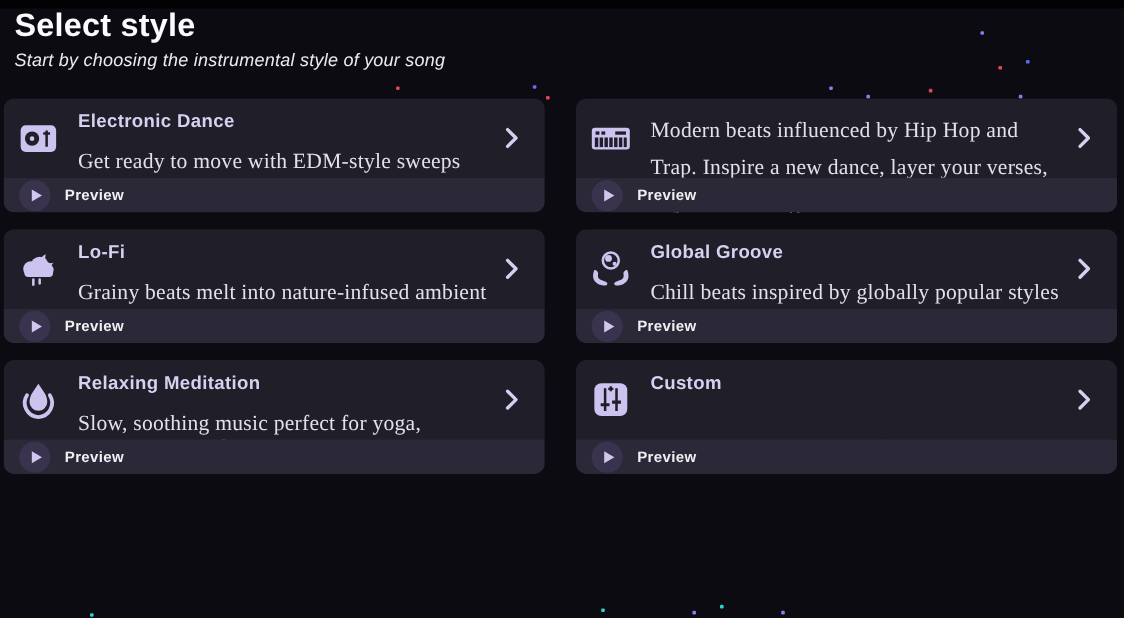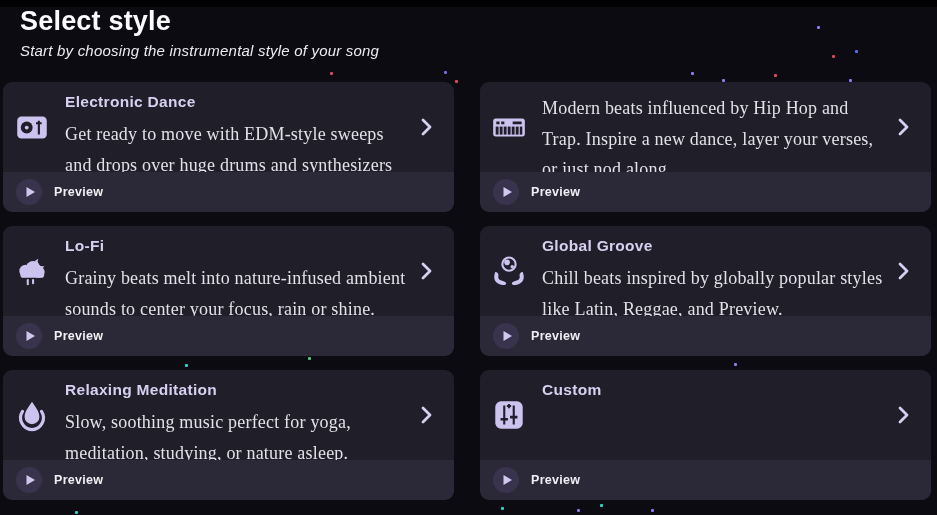--- a/index.html
+++ b/index.html
@@ -9,53 +9,53 @@
     width:937px; height:515px;
     background:#0c0b11;
     overflow:hidden;
     font-family:"Liberation Sans", sans-serif;
     -webkit-font-smoothing:antialiased;
   }
   .top-strip { position:absolute; top:0; left:0; width:100%; height:7px; background:#020204; }
   .particle-field { position:absolute; inset:0; pointer-events:none; z-index:0; }
   .particle { position:absolute; width:3px; height:3px; border-radius:1px; }
 
-  .header { position:absolute; left:20px; top:5px; z-index:2; }
+  .header { position:absolute; left:12px; top:5px; z-index:2; }
   .page-title {
     font-size:27px; font-weight:700; color:#fbfafd; letter-spacing:0.2px; line-height:1.25;
   }
   .page-subtitle {
     margin-top:3px; font-size:15px; font-weight:400; color:#edebf1; letter-spacing:0.2px;font-style:italic;
   }
 
   .grid {
     position:absolute; left:3px; right:6px; top:82px; z-index:1;
     display:grid; grid-template-columns:1fr 1fr; column-gap:26px; row-gap:14px;
   }
   .card {
     border-radius:9px; overflow:hidden; display:flex; flex-direction:column;
     cursor:pointer;
   }
   .card-top {
-    background:#201e29; height:90px;
+    background:#201e29; height:66px;
     display:flex; align-items:center;
     padding:0 18px 0 10px;
   }
   .card-icon { width:38px; height:38px; flex:0 0 38px; display:flex; align-items:center; justify-content:center; }
   .card-text { margin-left:14px; align-self:stretch; padding-top:11px; max-width:345px; }
   .card-title {
     font-size:15.5px; font-weight:700; color:#d8d0f0; letter-spacing:0.3px; margin-bottom:8px;
   }
   .card-desc {
     font-size:18px; color:#e2e0e8; line-height:1.7; letter-spacing:0.2px;font-family:Liberation Serif, serif;
   }
   .card-chevron { margin-left:auto; display:flex; align-items:center; }
 
   .preview-bar {
-    background:#2b2937; height:40px;
+    background:#2b2937; height:29px;
     display:flex; align-items:center; padding-left:13px;
   }
   .play-btn {
     width:26px; height:26px; border-radius:50%; background:#39334d;
     display:flex; align-items:center; justify-content:center;
     border:none; cursor:pointer; flex:0 0 26px;
   }
   .preview-label {
     margin-left:12px; font-size:12.5px; font-weight:700; color:#eff0f4; letter-spacing:0.3px;
   }

